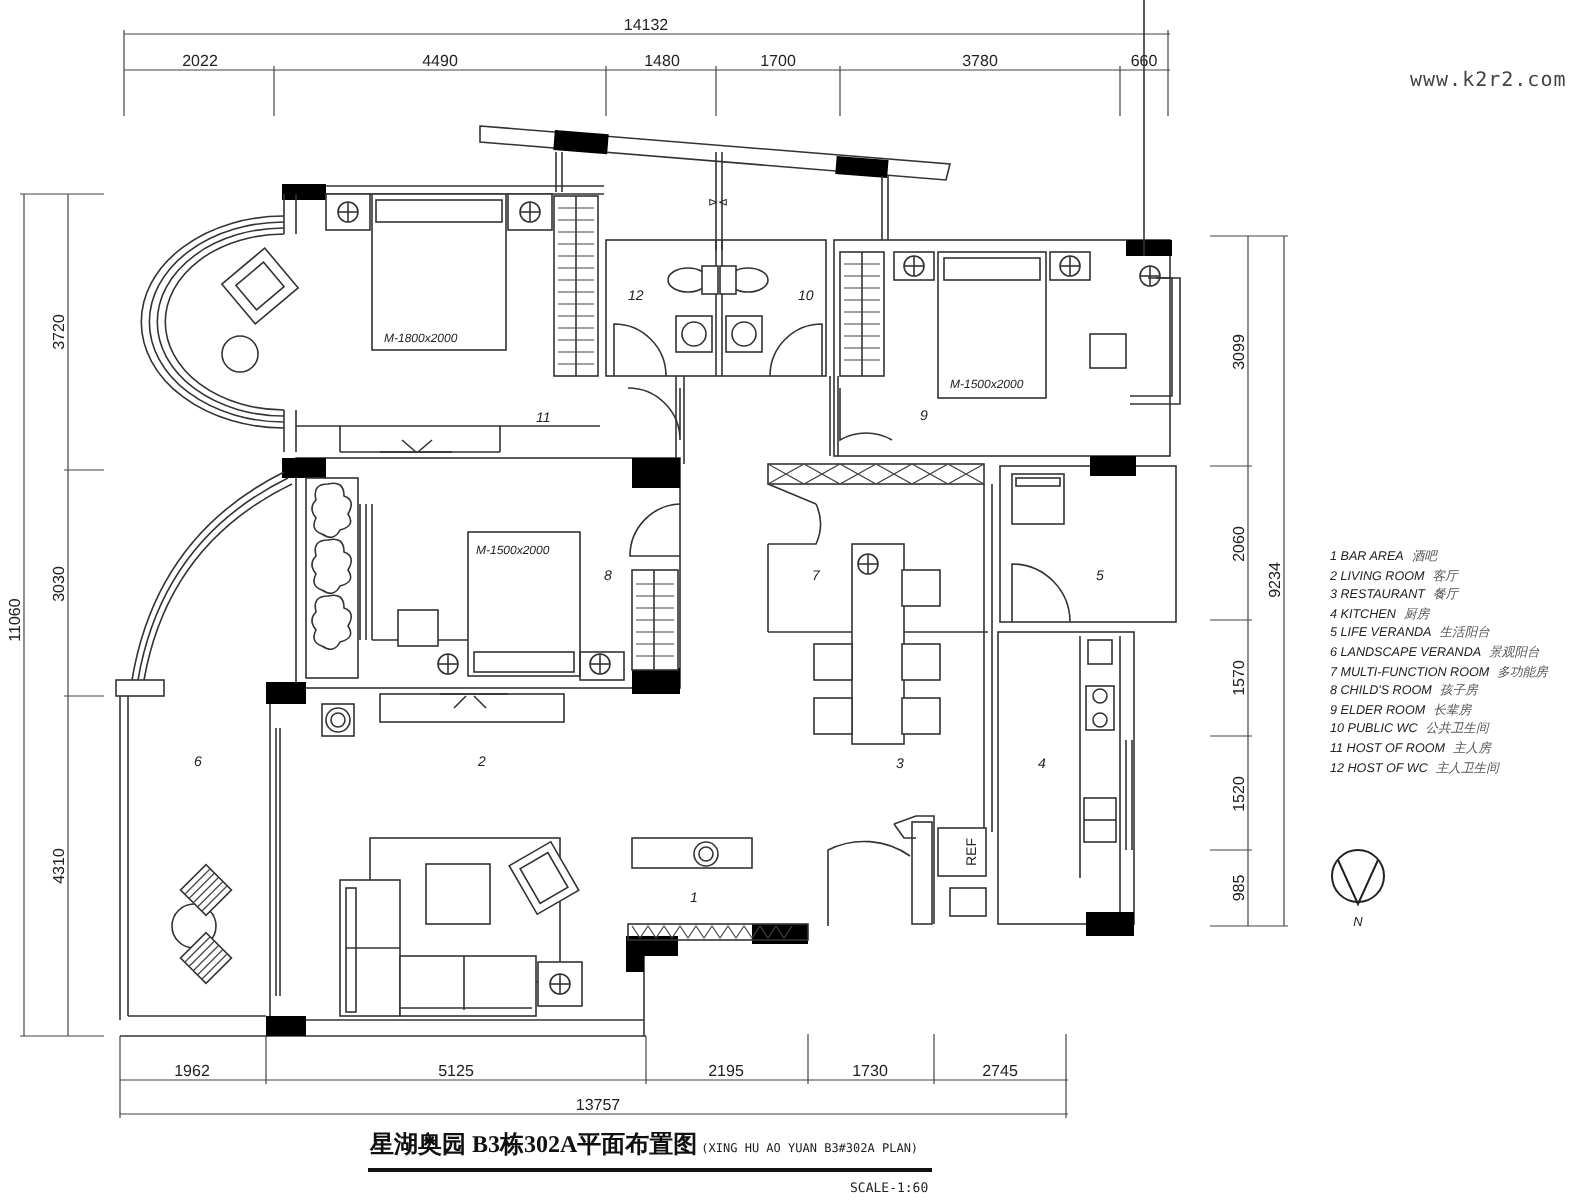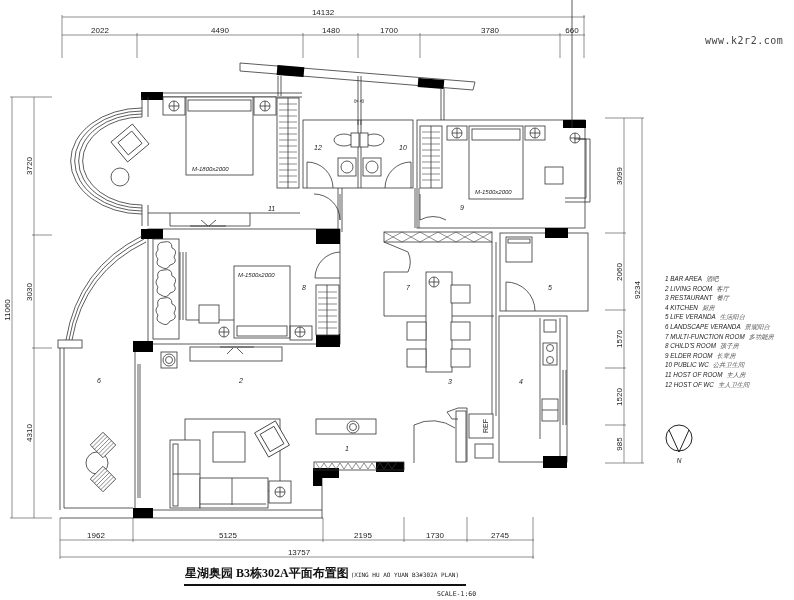--- a/index.html
+++ b/index.html
@@ -14,21 +14,21 @@
   .ln2 { stroke:#444; stroke-width:0.6; fill:none; }
   .box { stroke:#333; stroke-width:0.8; fill:#fff; }
   .watermark { position:absolute; left:705px; top:7px; font-family:"DejaVu Sans Mono", monospace; font-size:10px; color:#444; letter-spacing:0.5px;margin-top:28px; }
   .legend { position:absolute; left:665px; top:274px; font-size:6.3px; font-style:italic; line-height:9.6px; color:#222; }
   .legend .item { white-space:nowrap; }
   .legend .cn { margin-left:4px; color:#555; }
   .title-block { position:absolute; left:185px; top:563px; white-space:nowrap; }
   .title-main { font-family:Liberation Serif, serif; font-size:12px; font-weight:bold; color:#111; }
   .title-sub { font-family:"DejaVu Sans Mono", monospace; font-size:6px; color:#222; margin-left:2px; }
   .title-rule { position:absolute; left:184px; top:584px; width:282px; height:2px; background:#111; }
-  .scale { position:absolute; left:425px; top:590px; font-family:"DejaVu Sans Mono", monospace; font-size:6.5px; color:#222;margin-left:12px; }
+  .scale { position:absolute; left:425px; top:590px; font-family:"DejaVu Sans Mono", monospace; font-size:6.5px; color:#222; }
 </style>
 </head>
 <body>
 
 <div class="watermark">www.k2r2.com</div>
 
 <svg id="plan" viewBox="0 0 794 600" xmlns="http://www.w3.org/2000/svg">
 
   <g>
     <line class="ln2" x1="62" y1="17" x2="585" y2="17"></line>

